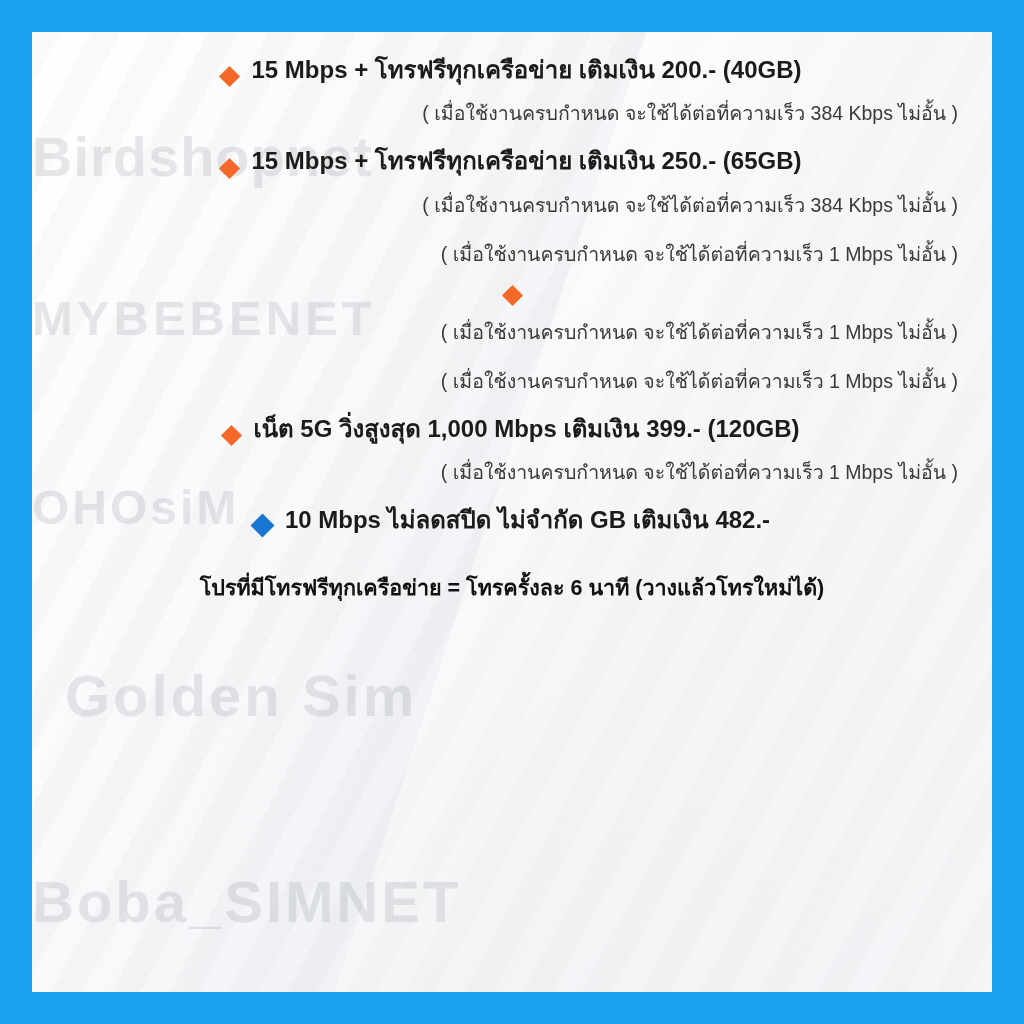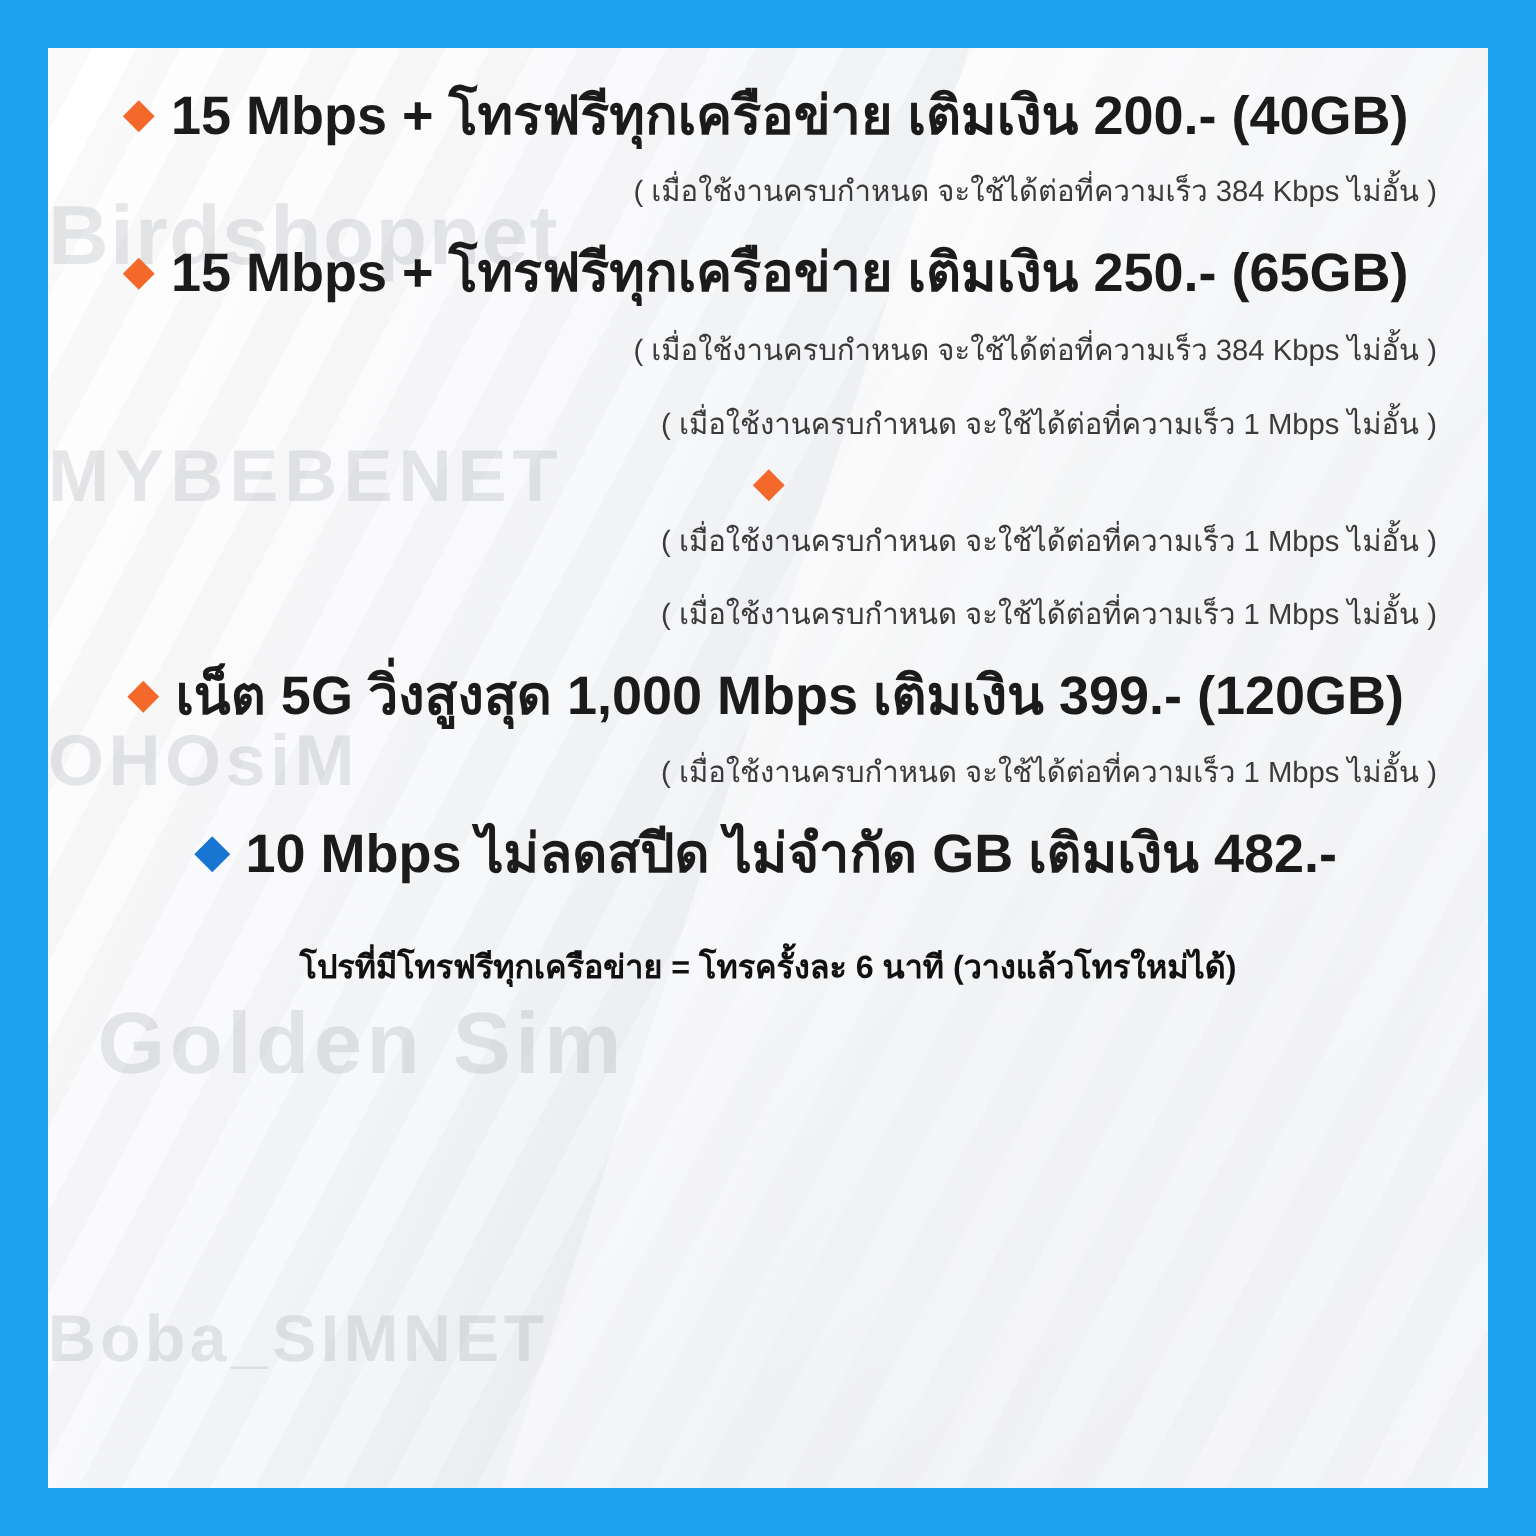--- a/index.html
+++ b/index.html
@@ -75,43 +75,43 @@
     text-align: left;
     color: rgba(120,130,140,0.18);
     font-weight: bold;
     letter-spacing: 1px;
     white-space: nowrap;
   }
   .wm-1 { top: 92px;  font-size: 56px; }
   .wm-2 { top: 258px; font-size: 49px; letter-spacing: 4px; }
   .wm-3 { top: 448px; font-size: 48px; letter-spacing: 3px; }
   .wm-4 { top: 630px; font-size: 58px; letter-spacing: 3px; padding-left: 33px; }
-  .wm-5 { top: 836px; font-size: 44px; letter-spacing: 3px; }
+  .wm-5 { top: 836px; font-size: 58px; letter-spacing: 3px; }
 
   .content {
     position: absolute;
     left: 0;
     top: 0;
     width: 960px;
     height: 960px;
     z-index: 3;
     padding: 24px 34px 0 34px;
     box-sizing: border-box;
   }
 
   .plan {
     margin-bottom: 2px;
   }
   .plan-main {
     display: flex;
-    align-items: center;
+    align-items: flex-end;
     justify-content: center;
     gap: 14px;
     color: #1b1b1b;
-    font-size: 36px;
+    font-size: 24px;
     font-weight: bold;
     line-height: 1.18;
     white-space: nowrap;
   }
   .plan-main .txt {
     letter-spacing: 0px;
   }
   .diamond {
     display: inline-block;
     width: 15px;

